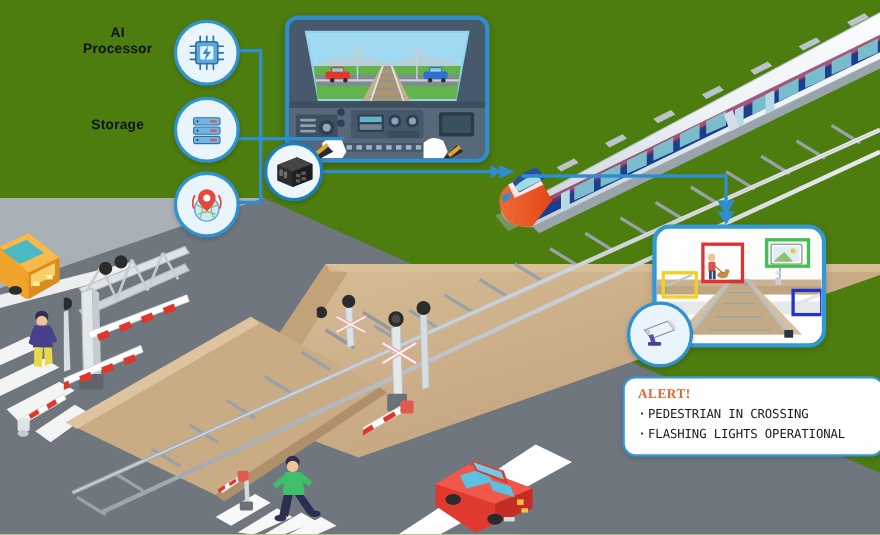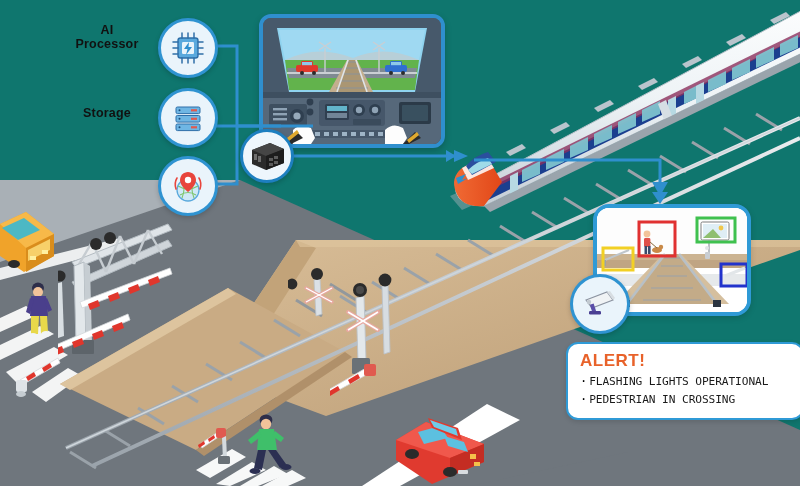--- a/index.html
+++ b/index.html
@@ -1,17 +1,17 @@
 <!DOCTYPE html>
 <html><head>
 <meta charset="utf-8">
 <style>
   html,body{margin:0;padding:0;background:#fff;}
   body{width:800px;height:486px;overflow:hidden;font-family:"Liberation Sans",sans-serif;}
-  #stage{position:relative;width:800px;height:486px;background:#0f766e;overflow:hidden;}
+  #stage{position:relative;width:800px;height:486px;background:#4d7c0f;overflow:hidden;}
   .abs{position:absolute;}
 
   
   .comp-label{
     position:absolute;color:#111;font-weight:bold;font-size:12.5px;
     text-align:center;line-height:1.15;letter-spacing:.2px;width:110px;
   }
 
   
   .icon-circle{
@@ -33,22 +33,22 @@
     position:absolute;border:4px solid #2f9ad6;border-radius:16px;
     overflow:hidden;background:#fff;box-shadow:0 2px 6px rgba(0,0,0,.15);
   }
 
   
   .alert-box{
     position:absolute;border:2.5px solid #2f9ad6;border-radius:12px;background:#fff;
     padding:7px 12px 9px 12px;box-shadow:0 2px 5px rgba(0,0,0,.13);
   }
   .alert-title{
-    color:#e8622a;font-weight:bold;font-size:17px;letter-spacing:.5px;
-    font-family:Liberation Sans, sans-serif;margin-bottom:2px;
+    color:#e8622a;font-weight:bold;font-size:12px;letter-spacing:.5px;
+    font-family:Liberation Serif, serif;margin-bottom:2px;
   }
   .alert-item{
     color:#1a1a1a;font-size:11.2px;letter-spacing:-.1px;line-height:1.48;
     font-family:"DejaVu Sans Mono",monospace;white-space:nowrap;
   }
   .alert-item .dot{color:#000;font-size:12px;margin-right:2px;}
 </style>
 </head>
 <body>
 
@@ -499,24 +499,24 @@
       <polygon points="26,4 32,12 34,10 29,3" fill="#d7dde2"></polygon>
       <rect x="10" y="16" width="4" height="8" fill="#5b4ea8" transform="rotate(-18 12 20)"></rect>
       <rect x="8" y="23" width="12" height="3.4" rx="1.2" fill="#4a3f93"></rect>
       <circle cx="8" cy="14" r="2.2" fill="#c2cad1"></circle>
     </svg>
   </div>
 
   <div class="alert-box" style="left:566px;top:342px;width:210px;">
     <div class="alert-title">ALERT!</div>
     <div class="alert-item">
-      <span class="dot">·</span><span>FLASHING LIGHTS OPERATIONAL</span>
+      <span class="dot">·</span><span>PEDESTRIAN IN CROSSING</span>
     </div>
     <div class="alert-item">
-      <span class="dot">·</span><span>PEDESTRIAN IN CROSSING</span>
+      <span class="dot">·</span><span>FLASHING LIGHTS OPERATIONAL</span>
     </div>
   </div>
 
   <svg class="abs" width="70" height="90" viewBox="0 0 70 90" style="left:0px;top:190px;">
     <polygon points="0,34 26,22 54,44 54,66 24,82 0,66" fill="#f0a32a"></polygon>
     <polygon points="0,34 26,22 54,44 26,58" fill="#f7b949"></polygon>
     <polygon points="26,58 54,44 54,66 26,82" fill="#d98d1c"></polygon>
     <polygon points="2,38 24,28 40,40 18,50" fill="#4cb8c4"></polygon>
     <polygon points="28,60 50,49 50,60 28,71" fill="#f7d06a"></polygon>
     <rect x="30" y="66" width="6" height="4" fill="#fff0a0"></rect>

